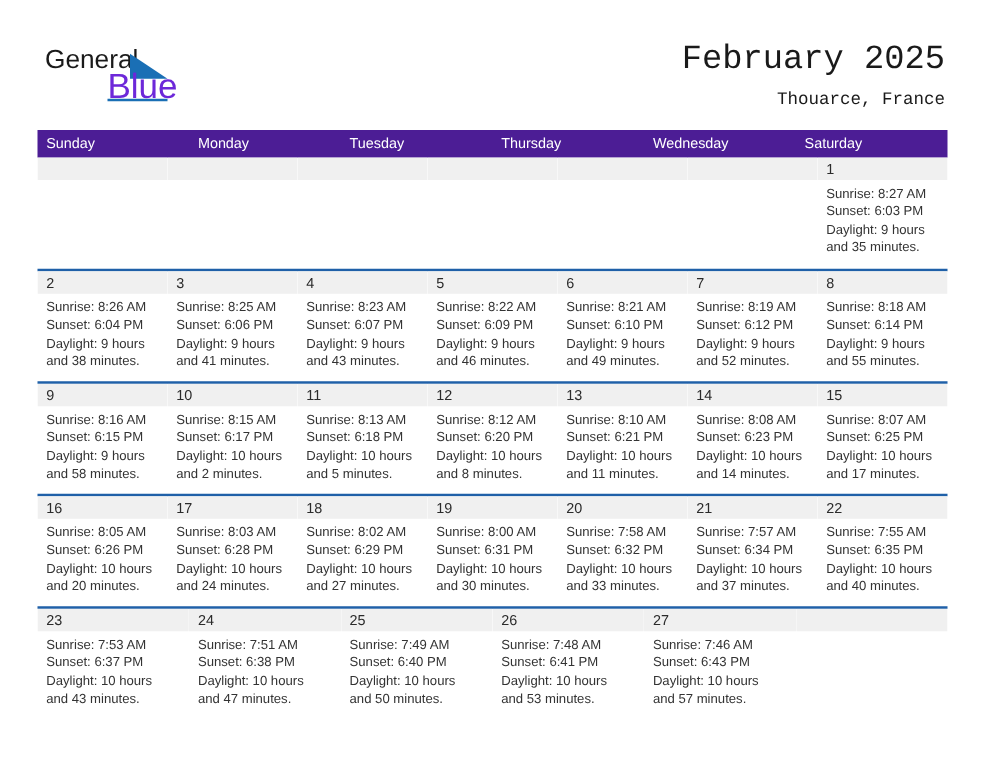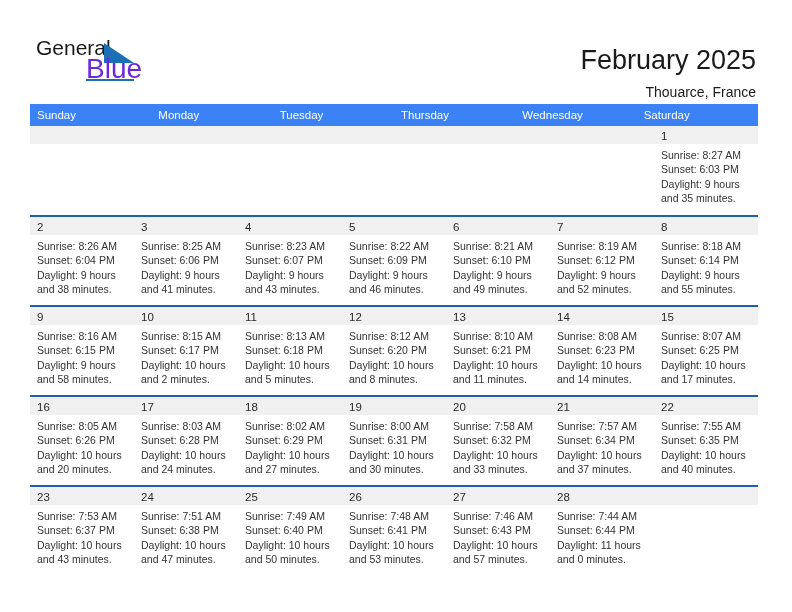--- a/index.html
+++ b/index.html
@@ -69,22 +69,23 @@
     left: 50px;
     top: 43px;
     width: 48px;
     height: 2px;
     background: #1A6FB5;
   }
 
   .title-block {
     position: absolute;
     right: 36px;
-    top: 44px;
+    top: 32px;
     text-align: right;
+    font-family: Liberation Mono, monospace;
   }
   .title {
     font-size: 27px;
     color: #1A1A1A;
     line-height: 32px;
     white-space: nowrap;
   }
   .subtitle {
     margin-top: 8px;
     font-size: 14px;
@@ -95,21 +96,21 @@
 
   
   .calendar {
     position: absolute;
     left: 30px;
     top: 104px;
     width: 728px;
   }
   .weekday-row {
     display: flex;
-    background: #3b82f6;
+    background: #4c1d95;
     height: 22px;
     align-items: flex-end;
   }
   .weekday {
     flex: 1 1 0;
     color: #FFFFFF;
     font-size: 11.5px;
     line-height: 22px;
     padding-left: 7px;
     box-sizing: border-box;
@@ -457,29 +458,20 @@
           </div>
           <div class="day-cell">
             <div class="day-number-band"><span class="day-number">27</span></div>
             <div class="day-body">
               <div class="day-line">Sunrise: 7:46 AM</div>
               <div class="day-line">Sunset: 6:43 PM</div>
               <div class="day-line">Daylight: 10 hours</div>
               <div class="day-line">and 57 minutes.</div>
             </div>
           </div>
-          <div class="day-cell">
-            <div class="day-number-band"><span class="day-number">28</span></div>
-            <div class="day-body">
-              <div class="day-line">Sunrise: 7:44 AM</div>
-              <div class="day-line">Sunset: 6:44 PM</div>
-              <div class="day-line">Daylight: 11 hours</div>
-              <div class="day-line">and 0 minutes.</div>
-            </div>
-          </div>
           <div class="day-cell empty">
             <div class="day-number-band"><span class="day-number"></span></div>
             <div class="day-body"></div>
           </div>
         </div>
       </div>
   </div>
 
 </div>
 

